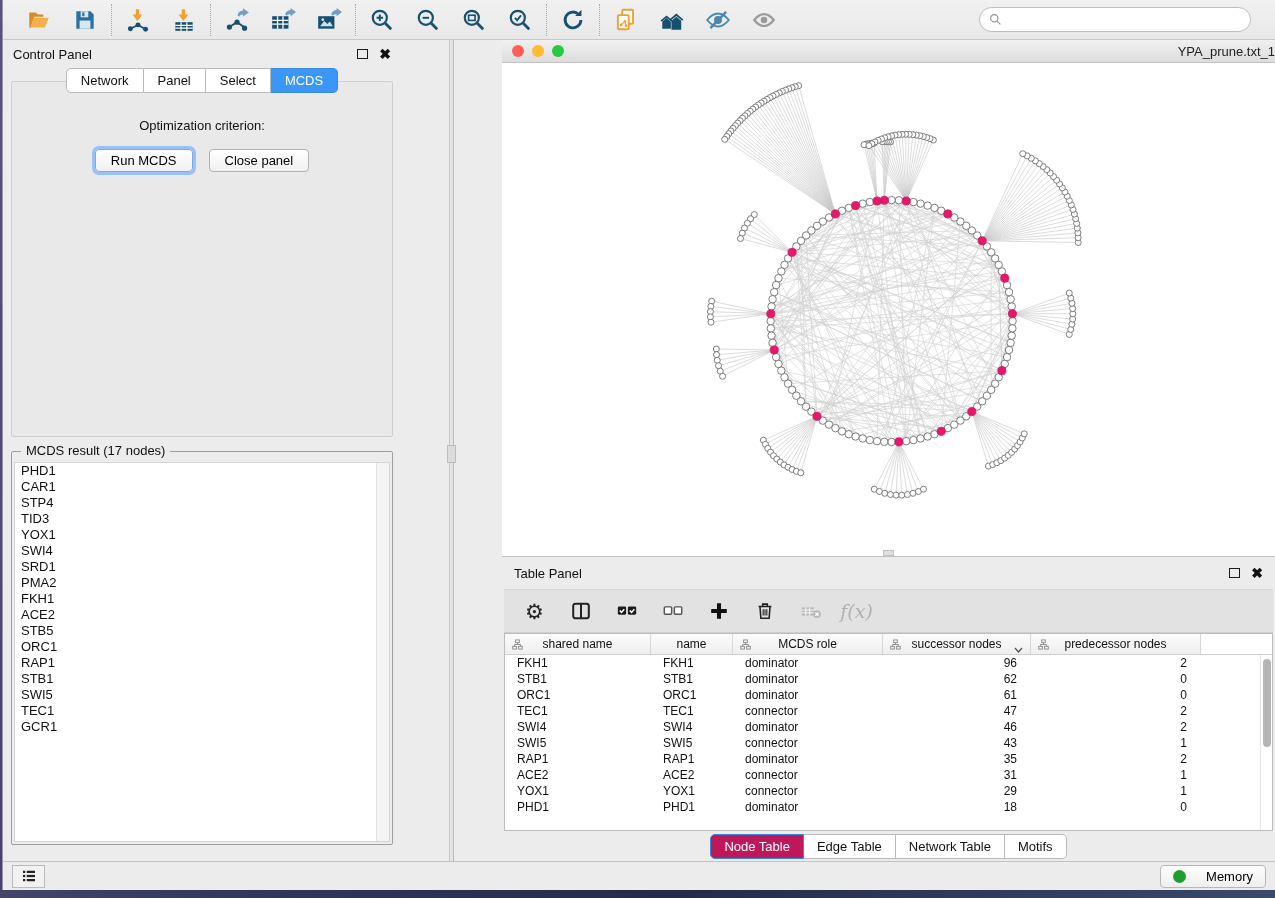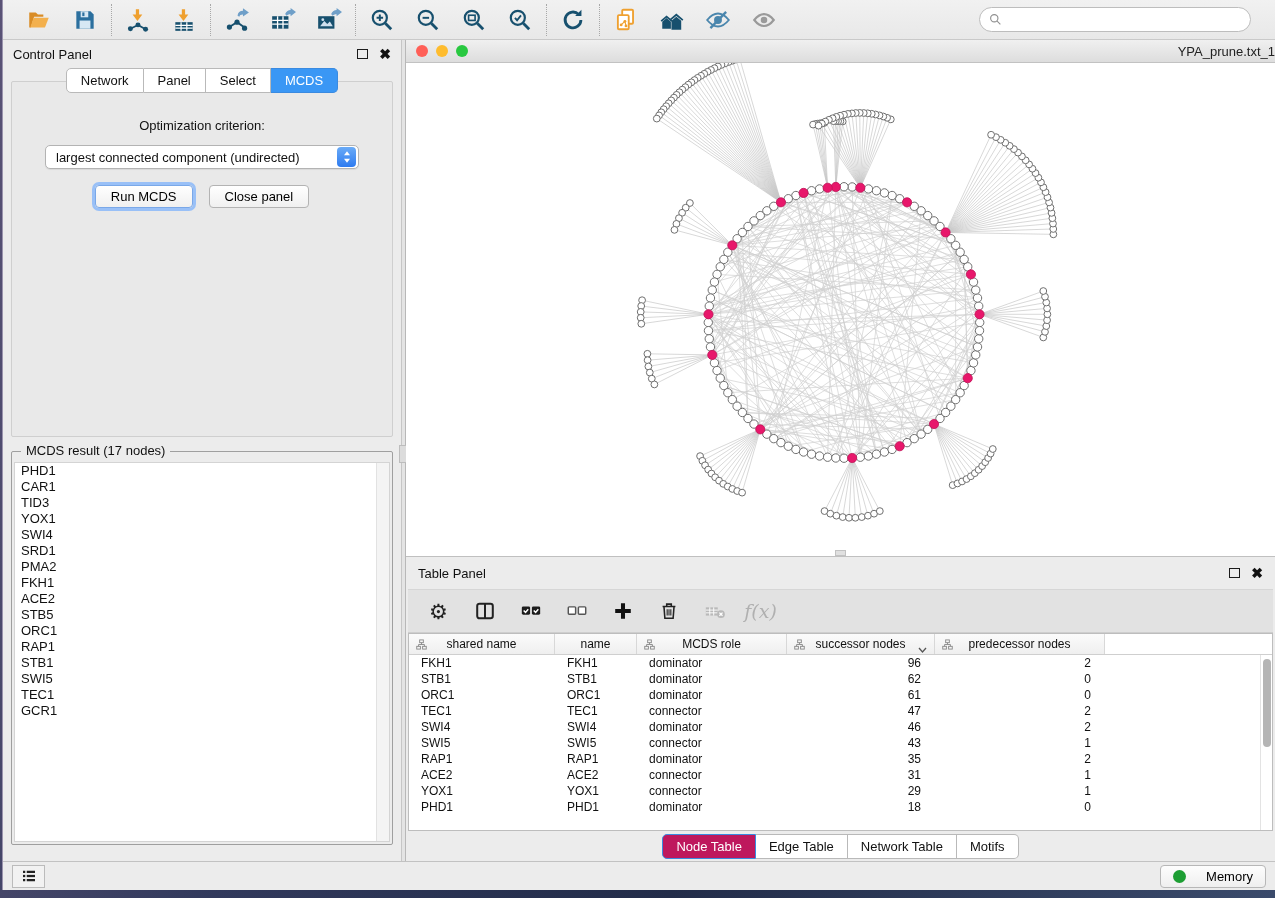--- a/index.html
+++ b/index.html
@@ -18,21 +18,21 @@
   .tb-group { display:flex; align-items:center; gap:20px; padding:0 13px; }
   .tb-sep { width:0; height:32px; border-left:1px dotted #a8a8a8; }
   .tb-icon { width:26px; height:26px; display:inline-flex; align-items:center; justify-content:center; cursor:pointer; }
   .tb-icon svg { width:100%; height:100%; }
   .search-wrap { margin-left:auto; margin-right:14px; width:272px; height:25px; border:1px solid #bdbdbd;
                  border-radius:13px; background:#fff; display:flex; align-items:center; padding:0 9px; gap:6px; }
   .search-wrap svg { width:13px; height:13px; flex:0 0 auto; }
   .search-input { border:none; outline:none; flex:1; font-size:12px; background:transparent; font-family:inherit; }
 
   
-  .main { flex:1; display:flex; min-height:0; }
+  .main { flex:1; display:flex; min-height:0;gap:48px; }
 
   
   .control-panel { width:398px; flex:0 0 auto; background:#ececec; display:flex; flex-direction:column; }
   .cp-header { height:28px; display:flex; align-items:center; padding:0 10px; font-size:13px; flex:0 0 auto; }
   .win-btns { margin-left:auto; display:flex; gap:11px; align-items:center; }
   .float-btn { width:11px; height:10px; border:1.6px solid #1b1b1b; cursor:pointer; }
   .close-btn { font-size:14px; font-weight:bold; color:#111; cursor:pointer; line-height:1; }
   .cp-tabs { display:flex; justify-content:center; position:relative; z-index:2; flex:0 0 auto; }
   .cp-tab { background:#fff; border:1px solid #b9b9b9; border-left:none; padding:4px 14px; font-size:13px; cursor:pointer; }
   .cp-tab:first-child { border-left:1px solid #b9b9b9; border-radius:5px 0 0 5px; }
@@ -284,40 +284,32 @@
         </span>
       </div>
       <div class="cp-tabs" id="cp-tabs">
           <span class="cp-tab">Network</span>
           <span class="cp-tab">Panel</span>
           <span class="cp-tab">Select</span>
           <span class="cp-tab active">MCDS</span>
         </div>
       <div class="cp-card">
         <div class="opt-label">Optimization criterion:</div>
-        <div class="select">
-          <span class="val">largest connected component (undirected)</span>
-          <span class="stepper">
-            <svg width="10" height="16" viewBox="0 0 10 16">
-                <path d="M5 2.2l3 4H2z" fill="#fff"></path>
-                <path d="M5 13.8l-3-4h6z" fill="#fff"></path>
-              </svg>
-          </span>
-        </div>
         <div class="btn-row">
           <button class="aqua-btn focused">Run MCDS</button>
           <button class="aqua-btn">Close panel</button>
         </div>
       </div>
       <div class="result-group">
         <span class="result-legend">MCDS result (17 nodes)</span>
         <div class="result-list" id="result-list">
           <div class="result-scroll"></div>
         <div class="list-item">PHD1</div>
             <div class="list-item">CAR1</div>
+            <div class="list-item">STP4</div>
             <div class="list-item">TID3</div>
             <div class="list-item">YOX1</div>
             <div class="list-item">SWI4</div>
             <div class="list-item">SRD1</div>
             <div class="list-item">PMA2</div>
             <div class="list-item">FKH1</div>
             <div class="list-item">ACE2</div>
             <div class="list-item">STB5</div>
             <div class="list-item">ORC1</div>
             <div class="list-item">RAP1</div>

